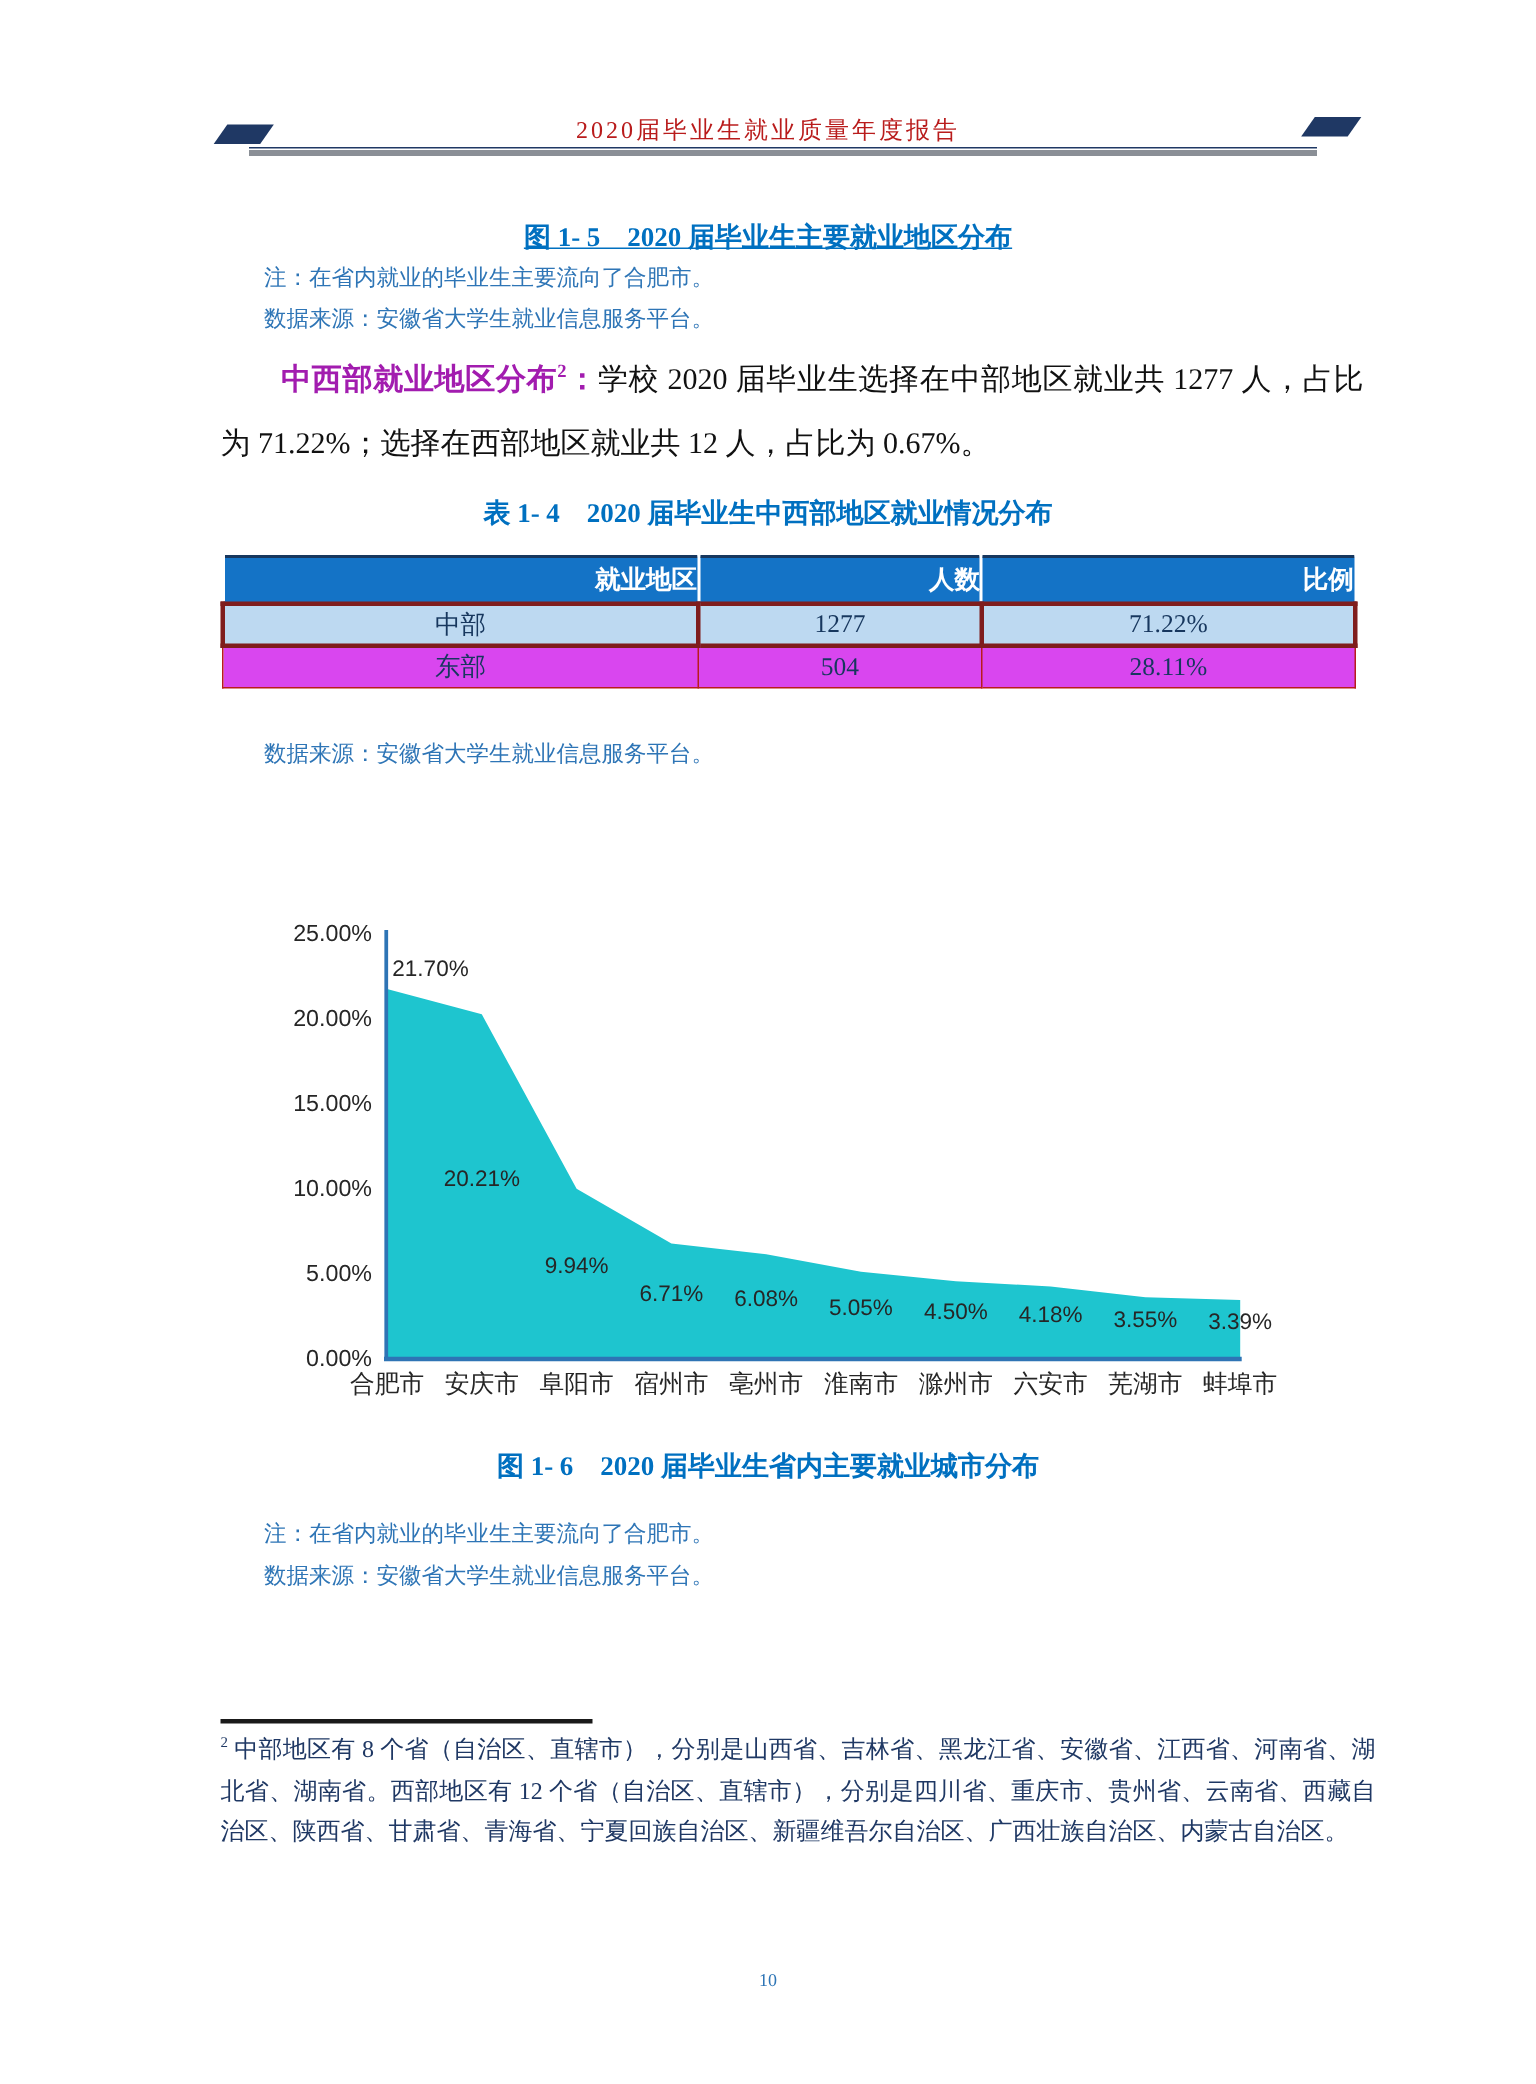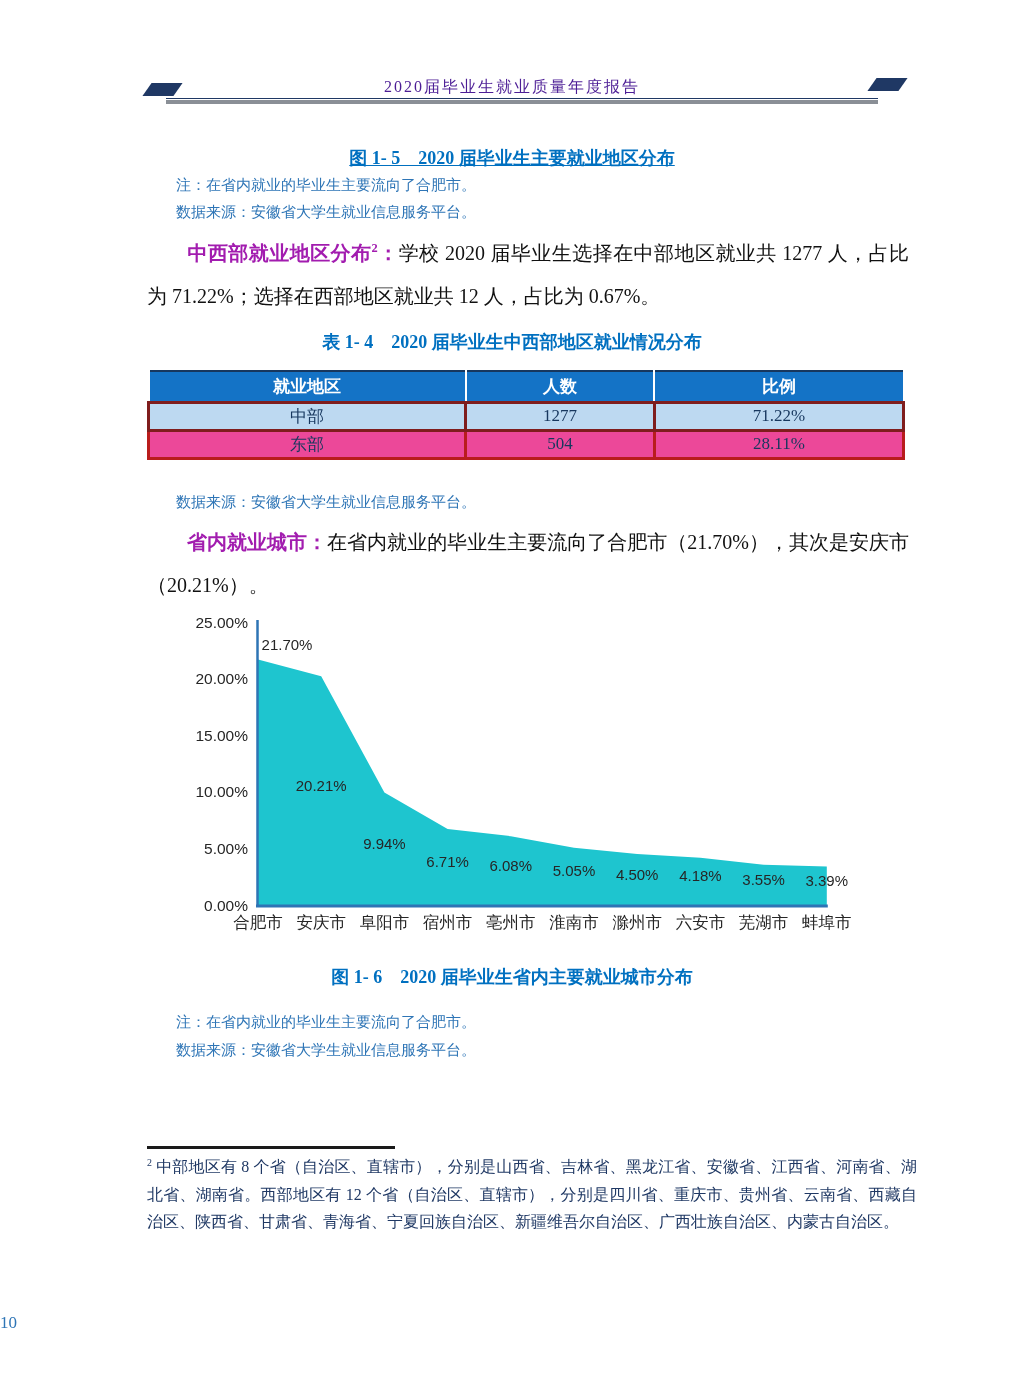--- a/index.html
+++ b/index.html
@@ -6,21 +6,21 @@
   html,body { background:#e8e8e8; }
   .page {
     position:relative; width:1024px; height:1389px; margin:0 auto;
     background:#ffffff; overflow:hidden;
     font-family:"Liberation Serif","DejaVu Serif",serif;
     color:#1a1a1a;
   }
   
   .hdr-title {
     position:absolute; top:77px; left:0; width:1024px; text-align:center;
-    font-size:16px; letter-spacing:2px; color:#4c1d95;
+    font-size:16px; letter-spacing:2px; color:#b91c1c;
     font-family:"Liberation Serif","DejaVu Serif",serif;
   }
   .hdr-rule { position:absolute; top:98px; left:166px; width:712px; }
   .hdr-rule .r1 { height:1px; background:#1F3864; }
   .hdr-rule .r2 { height:4px; background:#8a8f96; margin-top:1px; }
   .pgram { position:absolute; width:31px; height:13px; background:#1F3864; transform:skewX(-35deg); }
   .pgram.left  { top:83px; left:147px; }
   .pgram.right { top:78px; left:872px; }
 
   
@@ -53,41 +53,41 @@
 
   
   .tbl {
     position:absolute; top:370px; left:147px; width:758px;
     border-collapse:collapse; table-layout:fixed;
     font-size:17px; text-align:center; color:#17375E;
     border-top:2px solid #17375E; border-bottom:1px solid #9aa7b4;
   }
   .tbl th {
     background:#1473C6; color:#ffffff; font-weight:bold;
-    height:31px; border:2px solid #ffffff; border-top:none;
+    height:31px; border:2px solid #ffffff; border-top:none;text-align:right;
   }
   .tbl td { height:28px; border:3px solid #7f1d1d; }
   .tbl tr.alt td { background:#BDD9F1; }
-  .tbl tr.plain td { background:#ec4899; border:3px solid #b91c1c; }
+  .tbl tr.plain td { background:#d946ef; border:1px solid #b91c1c; }
   .tbl col.c1 { width:42%; } .tbl col.c2 { width:25%; } .tbl col.c3 { width:33%; }
 
   
   .chart-wrap { position:absolute; top:605px; left:160px; width:730px; height:340px; }
   .chart-wrap svg { width:730px; height:340px; display:block;
     font-family:"Liberation Sans","DejaVu Sans",sans-serif; }
 
   
   .fn-rule { position:absolute; top:1146px; left:147px; width:248px; height:3px; background:#1a1a1a; }
   .footnote {
     position:absolute; top:1153px; left:147px; width:770px;
     font-size:16px; line-height:27.5px; text-align:justify; color:#1F3864;
   }
   .pageno {
-    position:absolute; top:1313px; left:0; width:1024px; 
-    font-size:17px; color:#2E75B6;
+    position:absolute; top:1313px; left:0; width:1024px; text-align:center;
+    font-size:12px; color:#2E75B6;
   }
 </style>
 </head>
 <body>
 
 <div class="page">
 
   <div class="pgram left"></div>
   <div class="pgram right"></div>
   <div class="hdr-title">2020届毕业生就业质量年度报告</div>
@@ -125,21 +125,20 @@
       </tr>
       <tr class="plain">
         <td>东部</td>
         <td>504</td>
         <td>28.11%</td>
       </tr>
     </tbody>
   </table>
   <div class="note note3">数据来源：安徽省大学生就业信息服务平台。</div>
 
-  <p class="para para2"><span style="display:inline-block;width:2em;"></span><span class="lead">省内就业城市</span><span class="lead">：</span><span>在省内就业的毕业生主要流向了合肥市（21.70%），其次是安庆市（20.21%）。</span></p>
 
   <div class="chart-wrap">
     <svg id="chart-svg" viewBox="0 0 730 340">
         <polygon points="98,54.4 161.2,71.2 224.4,187.5 287.6,224.0 350.8,231.2 414,242.8 477.20000000000005,249.1 540.4000000000001,252.7 603.6,259.8 666.8000000000001,261.6 666.8000000000001,300 98,300" fill="#1EC5CF"></polygon>
         <line x1="97.5" y1="15" x2="97.5" y2="301" stroke="#2E74B5" stroke-width="2.5"></line>
         <line x1="96" y1="301" x2="667.8000000000001" y2="301" stroke="#2E74B5" stroke-width="3"></line>
         <text x="88" y="22.5" text-anchor="end" font-size="15.5" fill="#262626">25.00%</text>
         <text x="88" y="79.1" text-anchor="end" font-size="15.5" fill="#262626">20.00%</text>
         <text x="88" y="135.7" text-anchor="end" font-size="15.5" fill="#262626">15.00%</text>
         <text x="88" y="192.3" text-anchor="end" font-size="15.5" fill="#262626">10.00%</text>

